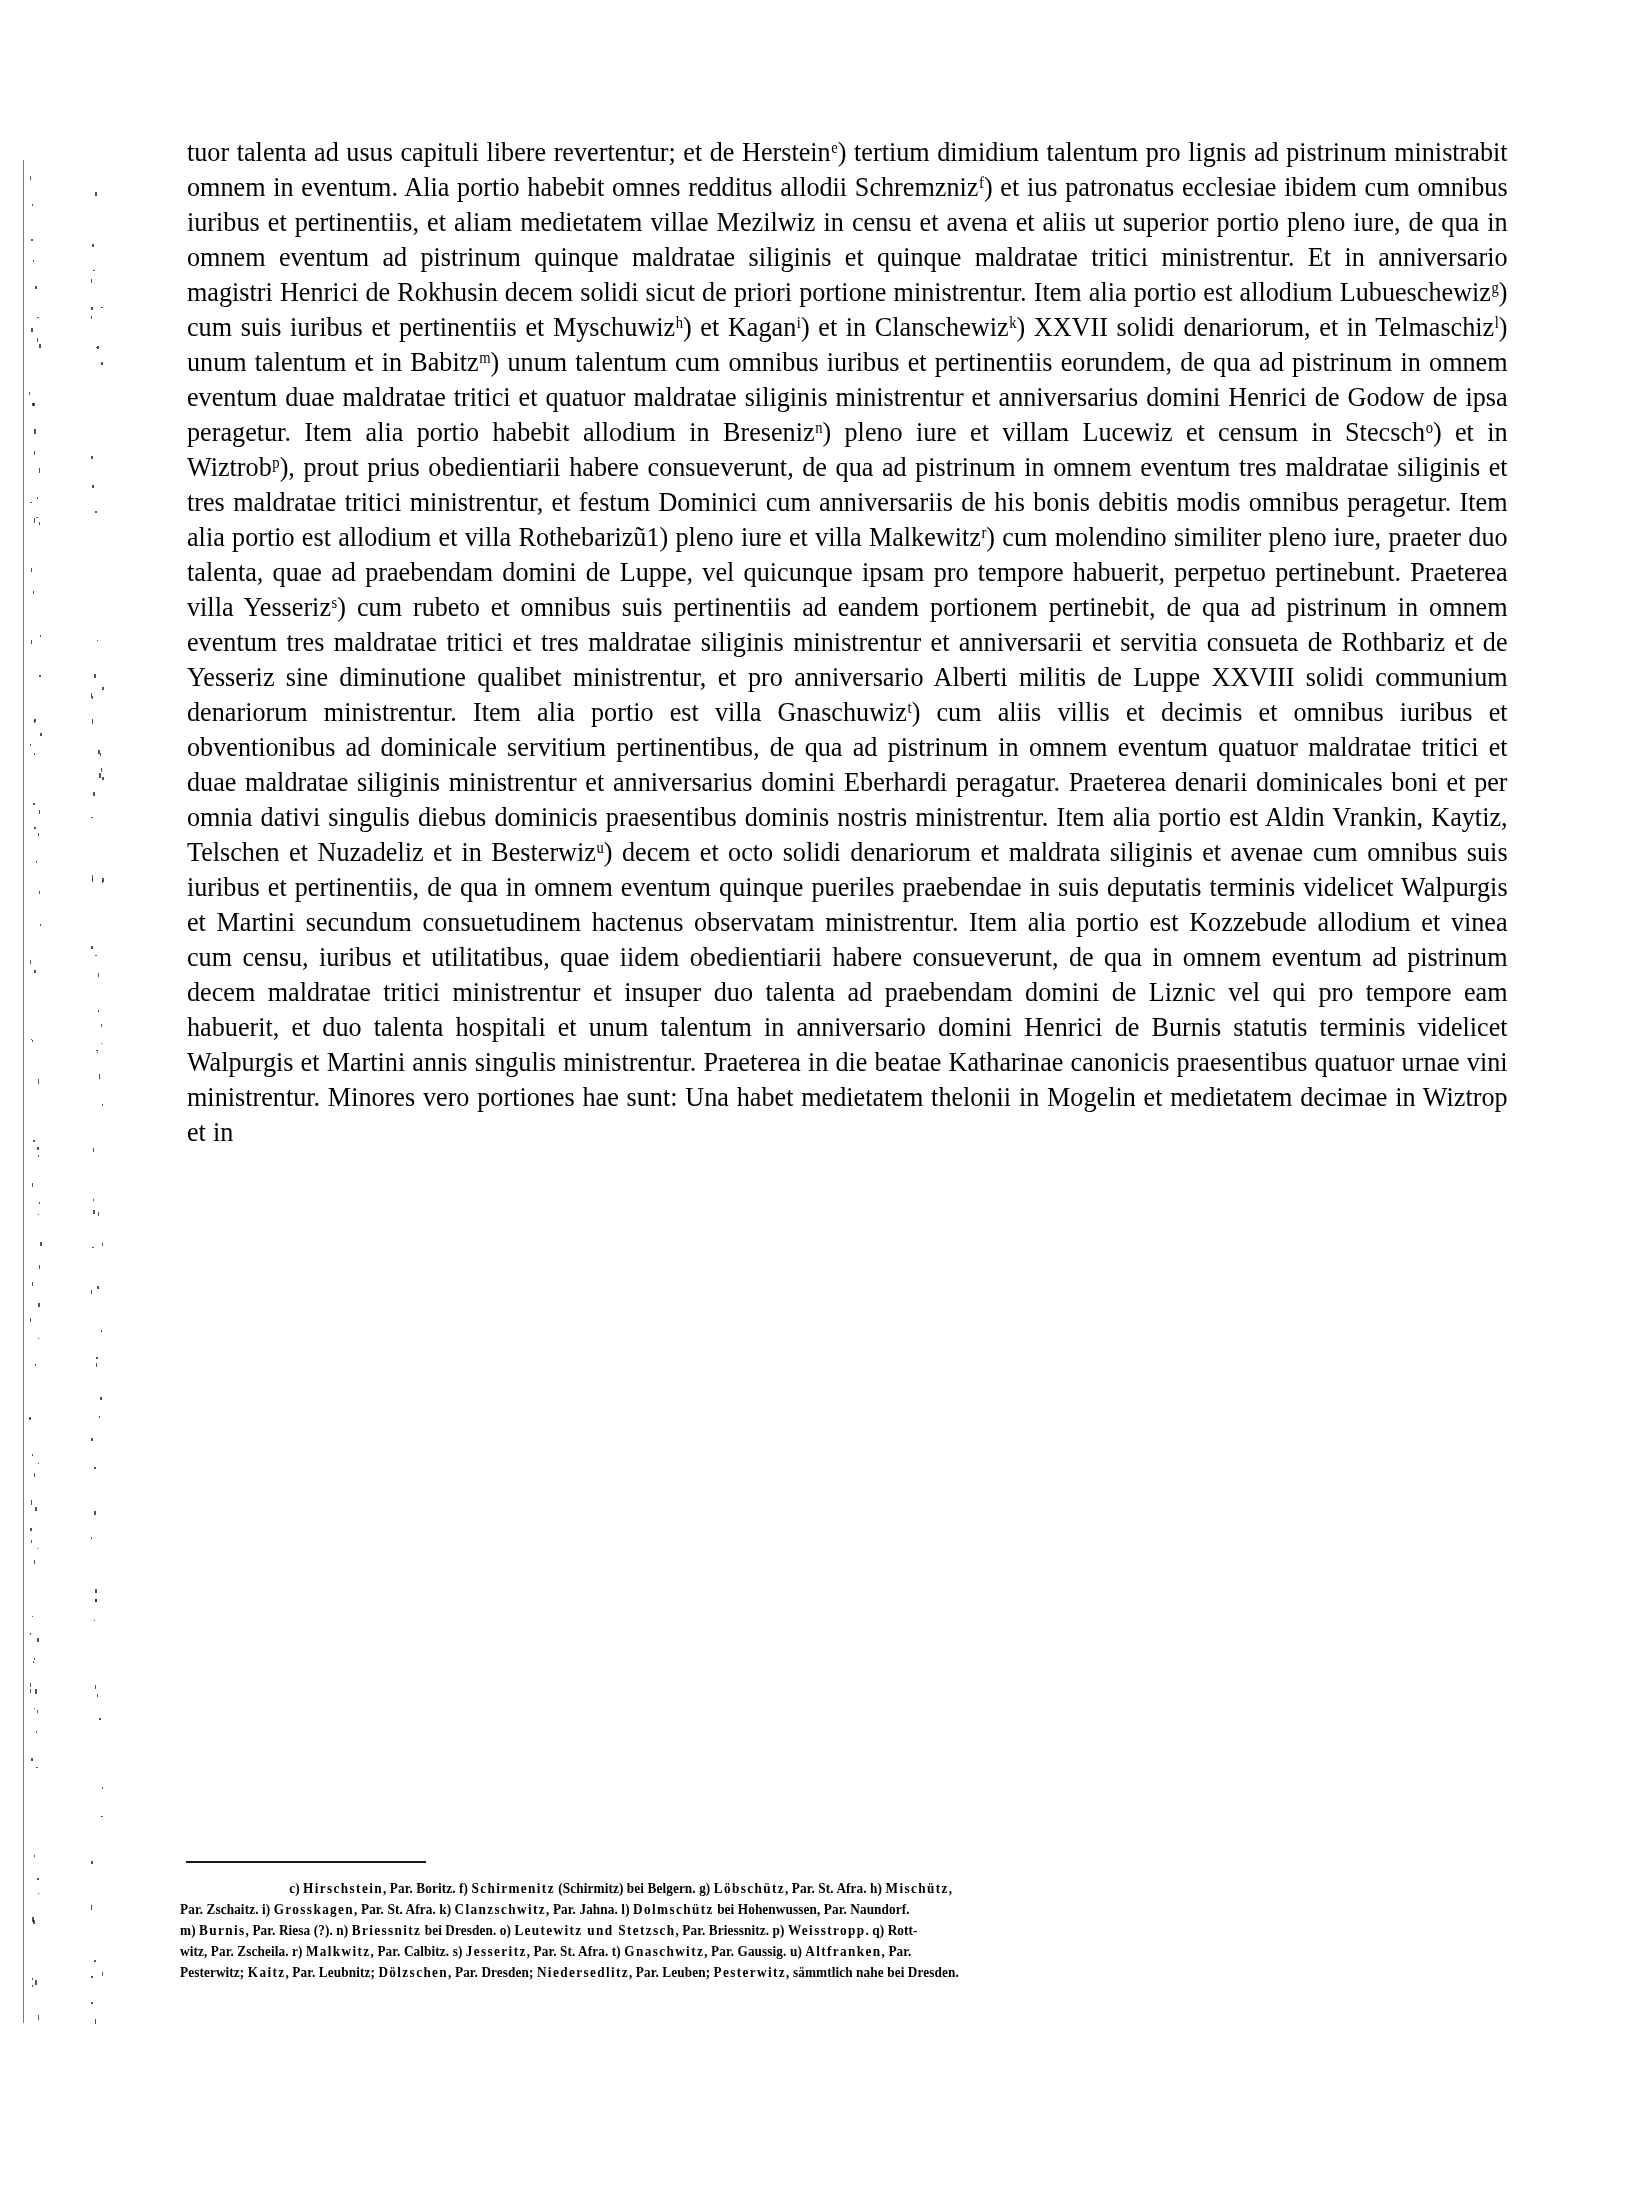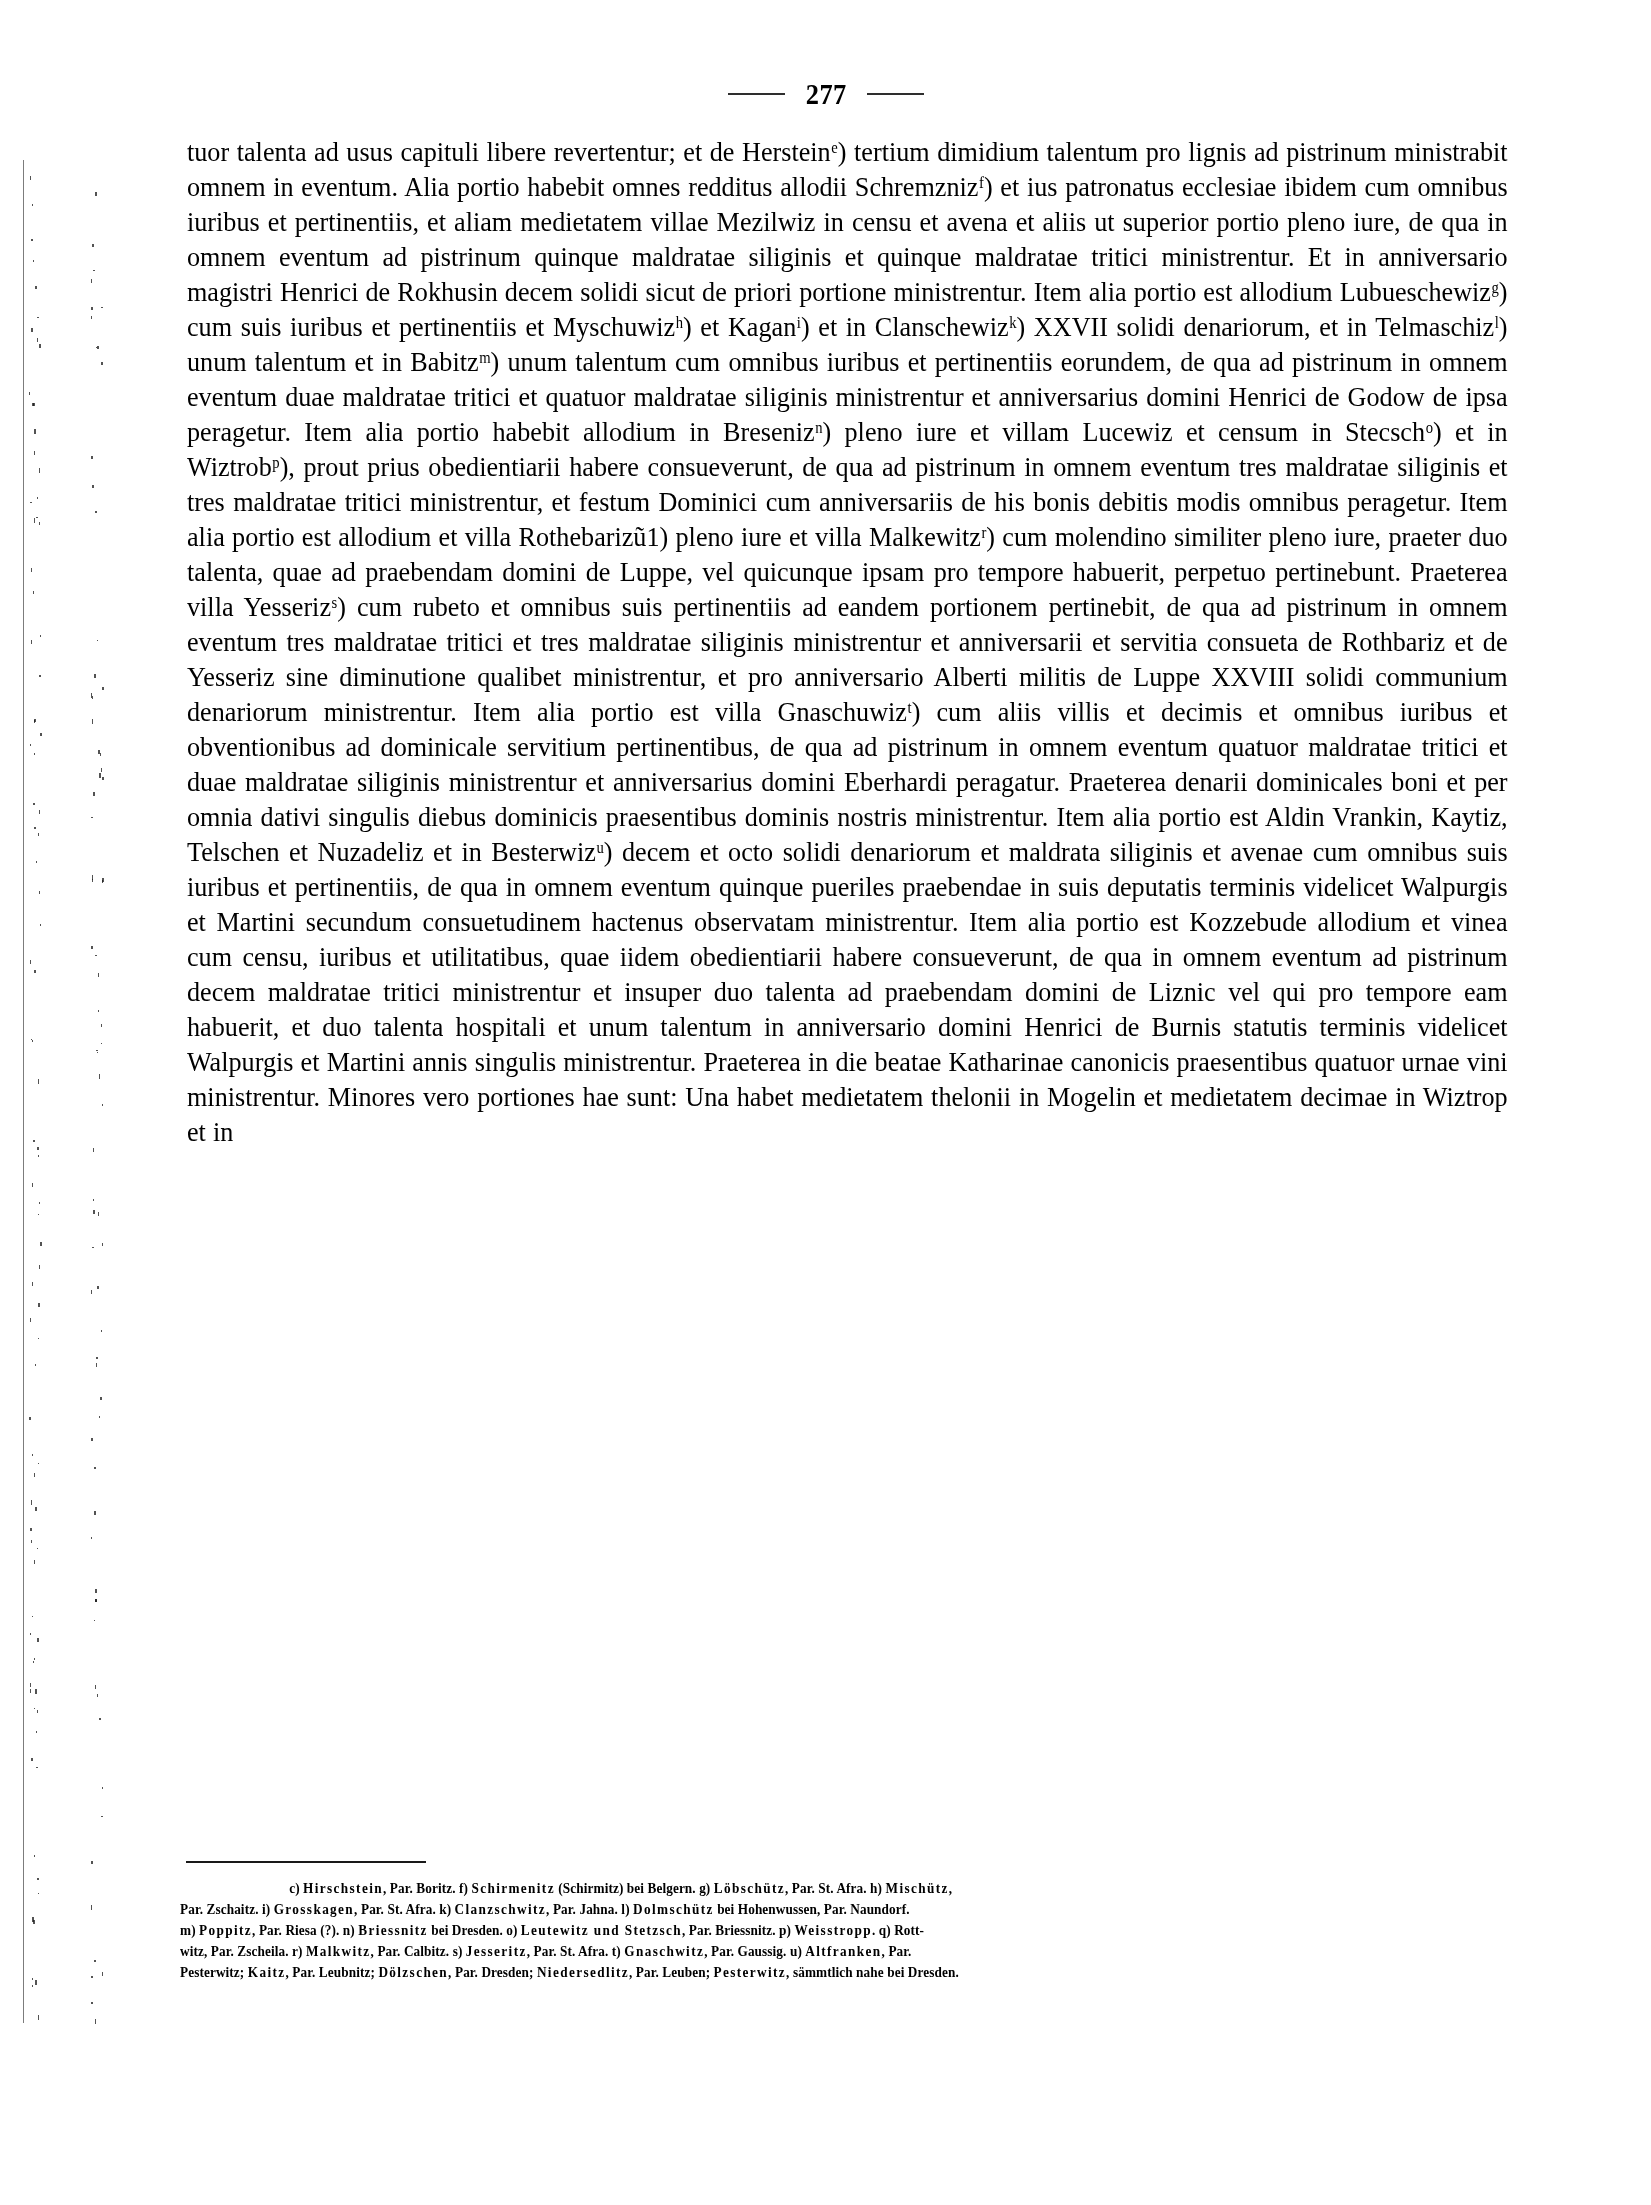--- a/index.html
+++ b/index.html
@@ -294,34 +294,29 @@
       <div class="speck" style="left: 40px; top: 733px; width: 1.9px; height: 3.4px;"></div>
       <div class="speck" style="left: 34px; top: 1708px; width: 1.3px; height: 1.2px;"></div>
       <div class="speck" style="left: 38px; top: 1463px; width: 1px; height: 1.2px;"></div>
       <div class="speck" style="left: 35px; top: 1980px; width: 1.7px; height: 4.6px;"></div>
       <div class="speck" style="left: 99px; top: 1416px; width: 1.1px; height: 1.8px;"></div>
       <div class="speck" style="left: 35px; top: 1689px; width: 2px; height: 4.5px;"></div>
       <div class="speck" style="left: 38px; top: 1303px; width: 1.6px; height: 4.4px;"></div>
       <div class="speck" style="left: 95px; top: 192px; width: 1.6px; height: 3.8px;"></div>
     </div>
 
-  <div class="running-head">
-    <span class="head-rule"></span>
-    <span class="folio">277</span>
-    <span class="head-rule"></span>
-  </div>
 
   <div class="body-block">
     <p class="para" id="body-para">tuor talenta ad usus capituli libere revertentur; et de Herstein<sup>e</sup>) tertium dimidium talentum pro lignis ad pistrinum ministrabit omnem in eventum.  Alia portio habebit omnes redditus allodii Schremzniz<sup>f</sup>) et ius patronatus ecclesiae ibidem cum omnibus iuribus et pertinentiis, et aliam medietatem villae Mezilwiz in censu et avena et aliis ut superior portio pleno iure, de qua in omnem eventum ad pistrinum quinque maldratae siliginis et quinque maldratae tritici ministrentur.  Et in anniversario magistri Henrici de Rokhusin decem solidi sicut de priori portione ministrentur.  Item alia portio est allodium Lubueschewiz<sup>g</sup>) cum suis iuribus et pertinentiis et Myschuwiz<sup>h</sup>) et Kagan<sup>i</sup>) et in Clanschewiz<sup>k</sup>) XXVII solidi denariorum, et in Telmaschiz<sup>l</sup>) unum talentum et in Babitz<sup>m</sup>) unum talentum cum omnibus iuribus et pertinentiis eorundem, de qua ad pistrinum in omnem eventum duae maldratae tritici et quatuor maldratae siliginis ministrentur et anniversarius domini Henrici de Godow de ipsa peragetur.  Item alia portio habebit allodium in Breseniz<sup>n</sup>) pleno iure et villam Lucewiz et censum in Stecsch<sup>o</sup>) et in Wiztrob<sup>p</sup>), prout prius obedientiarii habere consueverunt, de qua ad pistrinum in omnem eventum tres maldratae siliginis et tres maldratae tritici ministrentur, et festum Dominici cum anniversariis de his bonis debitis modis omnibus peragetur.  Item alia portio est allodium et villa Rothebarizũ1) pleno iure et villa Malkewitz<sup>r</sup>) cum molendino similiter pleno iure, praeter duo talenta, quae ad praebendam domini de Luppe, vel quicunque ipsam pro tempore habuerit, perpetuo pertinebunt.  Praeterea villa Yesseriz<sup>s</sup>) cum rubeto et omnibus suis pertinentiis ad eandem portionem pertinebit, de qua ad pistrinum in omnem eventum tres maldratae tritici et tres maldratae siliginis ministrentur et anniversarii et servitia consueta de Rothbariz et de Yesseriz sine diminutione qualibet ministrentur, et pro anniversario Alberti militis de Luppe XXVIII solidi communium denariorum ministrentur.  Item alia portio est villa Gnaschuwiz<sup>t</sup>) cum aliis villis et decimis et omnibus iuribus et obventionibus ad dominicale servitium pertinentibus, de qua ad pistrinum in omnem eventum quatuor maldratae tritici et duae maldratae siliginis ministrentur et anniversarius domini Eberhardi peragatur.  Praeterea denarii dominicales boni et per omnia dativi singulis diebus dominicis praesentibus dominis nostris ministrentur.  Item alia portio est Aldin Vrankin, Kaytiz, Telschen et Nuzadeliz et in Besterwiz<sup>u</sup>) decem et octo solidi denariorum et maldrata siliginis et avenae cum omnibus suis iuribus et pertinentiis, de qua in omnem eventum quinque pueriles praebendae in suis deputatis terminis videlicet Walpurgis et Martini secundum consuetudinem hactenus observatam ministrentur.  Item alia portio est Kozzebude allodium et vinea cum censu, iuribus et utilitatibus, quae iidem obedientiarii habere consueverunt, de qua in omnem eventum ad pistrinum decem maldratae tritici ministrentur et insuper duo talenta ad praebendam domini de Liznic vel qui pro tempore eam habuerit, et duo talenta hospitali et unum talentum in anniversario domini Henrici de Burnis statutis terminis videlicet Walpurgis et Martini annis singulis ministrentur.  Praeterea in die beatae Katharinae canonicis praesentibus quatuor urnae vini ministrentur.  Minores vero portiones hae sunt: Una habet medietatem thelonii in Mogelin et medietatem decimae in Wiztrop et in</p>
   </div>
 
   <div class="fn-rule"></div>
 
   <div class="footnotes" id="footnotes">
       <div class="fn-line first"><span>c) </span><span class="sp">Hirschstein</span><span>, Par. Boritz.  f) </span><span class="sp">Schirmenitz</span><span> (Schirmitz) bei Belgern.  g) </span><span class="sp">Löbschütz</span><span>, Par. St. Afra.  h) </span><span class="sp">Mischütz</span><span>,</span></div>
       <div class="fn-line"><span>Par. Zschaitz.  i) </span><span class="sp">Grosskagen</span><span>, Par. St. Afra.  k) </span><span class="sp">Clanzschwitz</span><span>, Par. Jahna.  l) </span><span class="sp">Dolmschütz</span><span> bei Hohenwussen, Par. Naundorf.</span></div>
-      <div class="fn-line"><span>m) </span><span class="sp">Poppitz</span><span>, Par. Riesa (?).  n) </span><span class="sp">Briessnitz</span><span> bei Dresden.  o) </span><span class="sp">Leutewitz und Stetzsch</span><span>, Par. Briessnitz.  p) </span><span class="sp">Weisstropp</span><span>.  q) </span><span>Rott-</span></div>
+      <div class="fn-line"><span>m) </span><span class="sp">Burnis</span><span>, Par. Riesa (?).  n) </span><span class="sp">Briessnitz</span><span> bei Dresden.  o) </span><span class="sp">Leutewitz und Stetzsch</span><span>, Par. Briessnitz.  p) </span><span class="sp">Weisstropp</span><span>.  q) </span><span>Rott-</span></div>
       <div class="fn-line"><span>witz</span><span>, Par. Zscheila.  r) </span><span class="sp">Malkwitz</span><span>, Par. Calbitz.  s) </span><span class="sp">Jesseritz</span><span>, Par. St. Afra.  t) </span><span class="sp">Gnaschwitz</span><span>, Par. Gaussig.  u) </span><span class="sp">Altfranken</span><span>, Par.</span></div>
       <div class="fn-line"><span>Pesterwitz; </span><span class="sp">Kaitz</span><span>, Par. Leubnitz; </span><span class="sp">Dölzschen</span><span>, Par. Dresden; </span><span class="sp">Niedersedlitz</span><span>, Par. Leuben; </span><span class="sp">Pesterwitz</span><span>, sämmtlich nahe bei Dresden.</span></div>
     </div>
 
 </div>
 
 
 </body></html>

